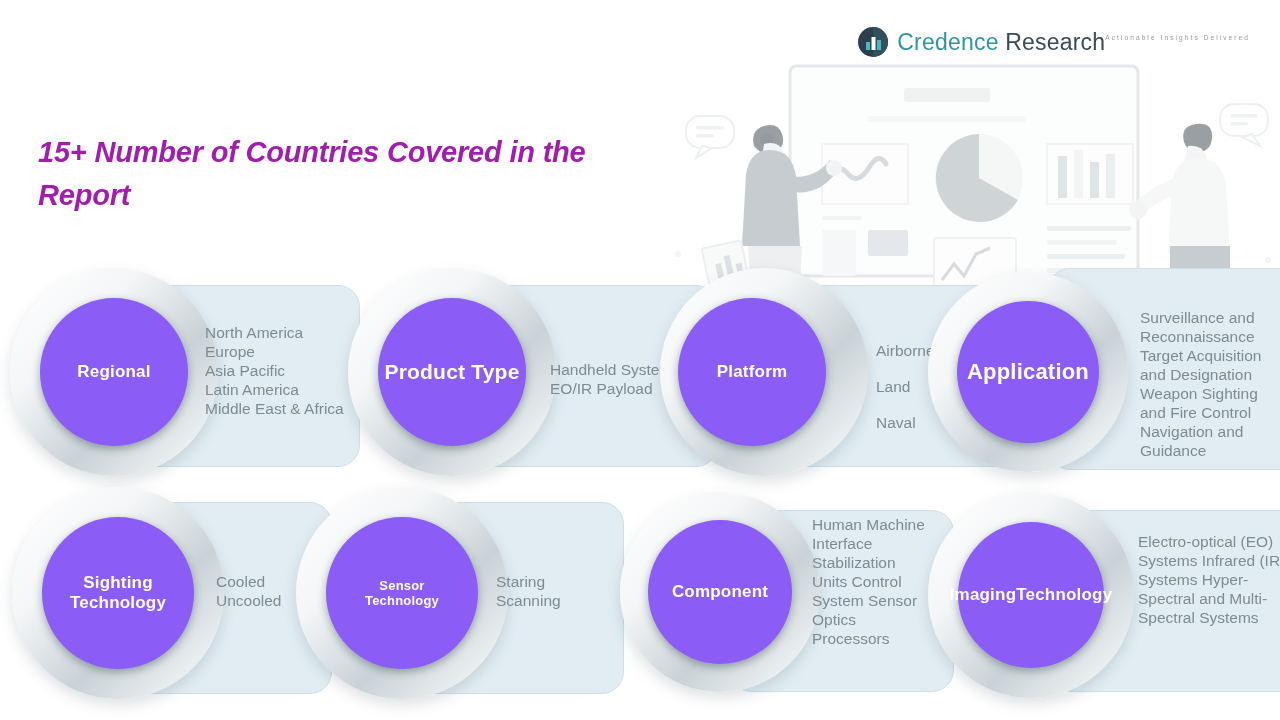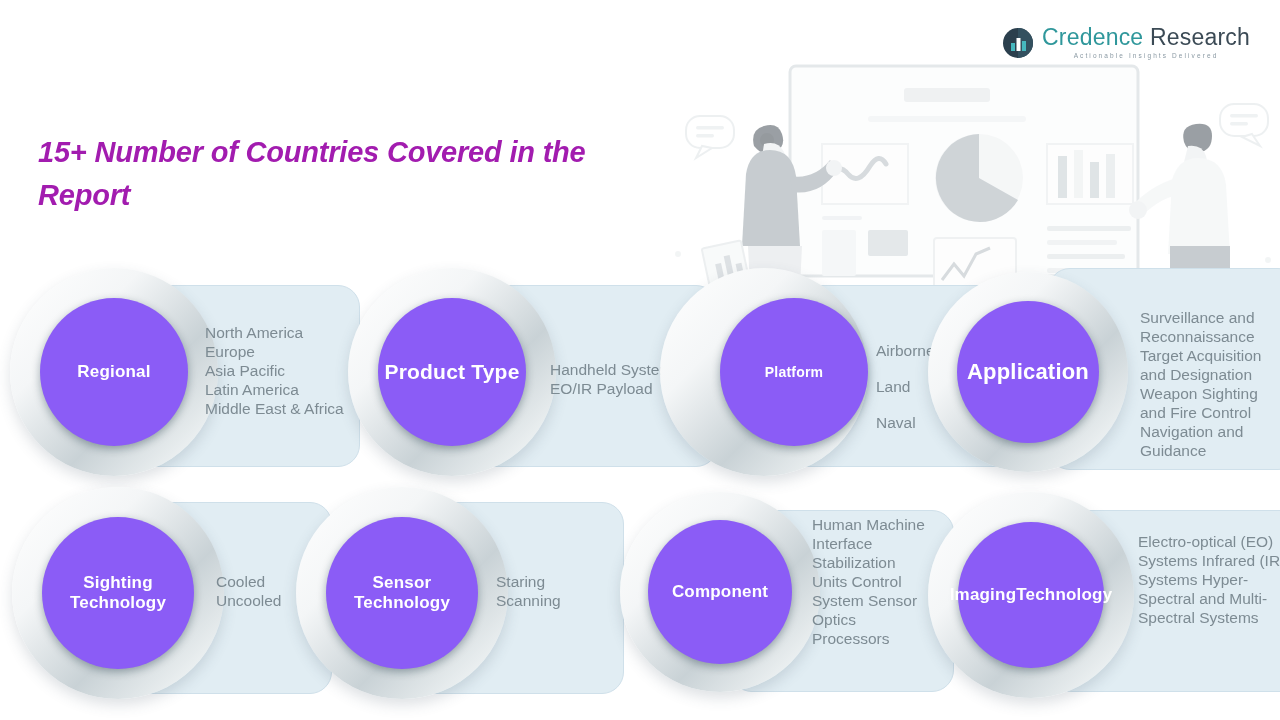--- a/index.html
+++ b/index.html
@@ -18,21 +18,21 @@
   }
   .subtitle{
     position:absolute;left:38px;top:131px;width:620px;
     font-size:29px;line-height:43px;font-weight:bold;font-style:italic;
     color:#a21caf;letter-spacing:-0.2px;
   }
 
   
   .logo{position:absolute;right:30px;top:26px;display:flex;align-items:center;gap:8px;}
   .logo-mark{width:32px;height:32px;flex:none;position:relative;}
-  .logo-text{display:flex;flex-direction:column;line-height:1;}
+  .logo-text{display:flex;flex-direction:row;line-height:1;}
   .logo-name{font-size:23px;color:#3b4a55;letter-spacing:.2px;}
   .logo-name .em{color:#2f979b;}
   .logo-tag{font-size:6.5px;color:#8a99a3;letter-spacing:2.1px;margin-top:4px;text-align:center;}
 
   
   .illu{position:absolute;left:672px;top:58px;width:608px;height:230px;opacity:.55;}
 
   
   .node{position:absolute;}
   .pill{
@@ -174,21 +174,21 @@
     <div class="disc" style="left:378px;top:298px;width:148px;height:148px;font-size:21px;">
       <span>Product Type</span>
     </div>
     <div class="items" style="left:550px;top:360px;width:132px;">Handheld System
 EO/IR Payload</div>
   </div>
 
   <div class="node">
     <div class="pill" style="left:788px;top:285px;width:250px;height:180px;"></div>
     <div class="ring" style="left:660px;top:268px;width:208px;height:208px;"></div>
-    <div class="disc" style="left:720px;top:298px;width:148px;height:148px;font-size:14px;">
+    <div class="disc" style="left:678px;top:298px;width:148px;height:148px;font-size:17px;">
       <span>Platform</span>
     </div>
     <div class="items" style="left:876px;top:342px;width:120px;line-height:18px;">Airborne
 
 Land
 
 Naval</div>
   </div>
 
   <div class="node">
@@ -207,21 +207,21 @@
       <span>Sighting</span>
       <span>Technology</span>
     </div>
     <div class="items" style="left:216px;top:572px;width:110px;">Cooled
 Uncooled</div>
   </div>
 
   <div class="node">
     <div class="pill" style="left:412px;top:502px;width:210px;height:190px;"></div>
     <div class="ring" style="left:296px;top:487px;width:212px;height:212px;"></div>
-    <div class="disc" style="left:326px;top:517px;width:152px;height:152px;font-size:17px;flex-direction:column;">
+    <div class="disc" style="left:326px;top:517px;width:152px;height:152px;font-size:13px;flex-direction:column;">
       <span>Sensor</span>
       <span>Technology</span>
     </div>
     <div class="items" style="left:496px;top:572px;width:120px;">Staring
 Scanning</div>
   </div>
 
   <div class="node">
     <div class="pill" style="left:730px;top:510px;width:222px;height:180px;"></div>
     <div class="ring" style="left:620px;top:492px;width:200px;height:200px;"></div>

